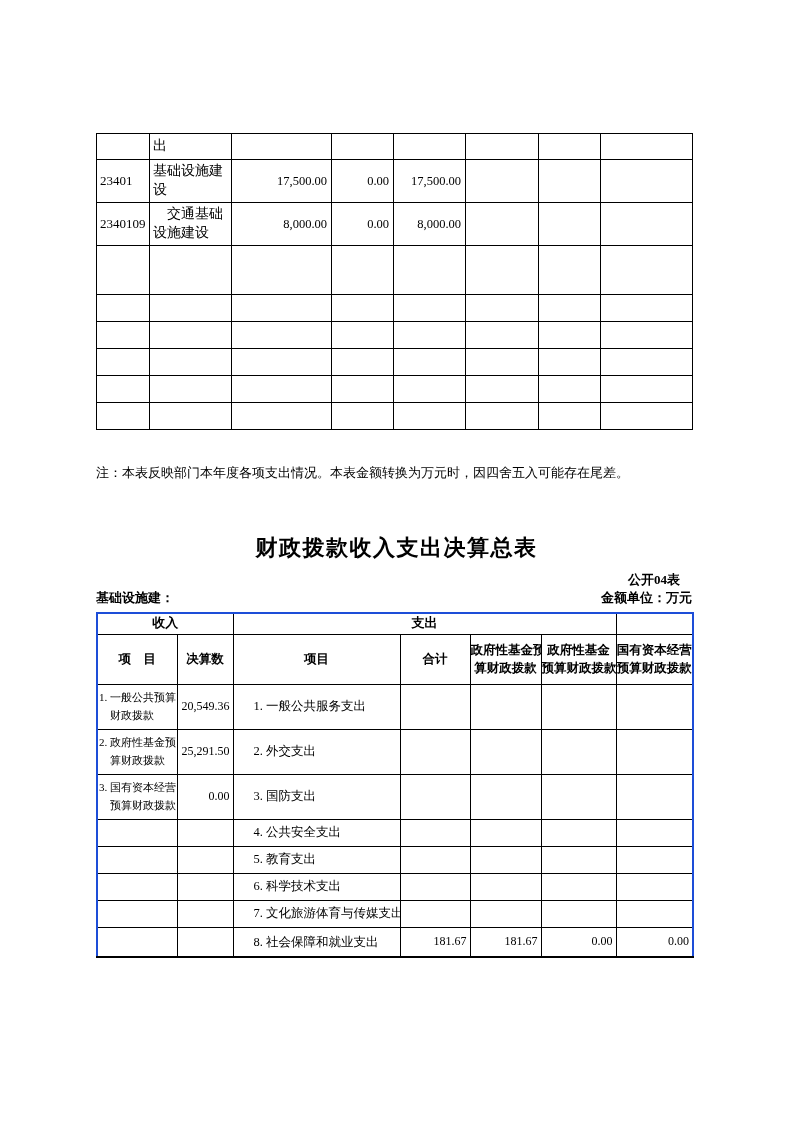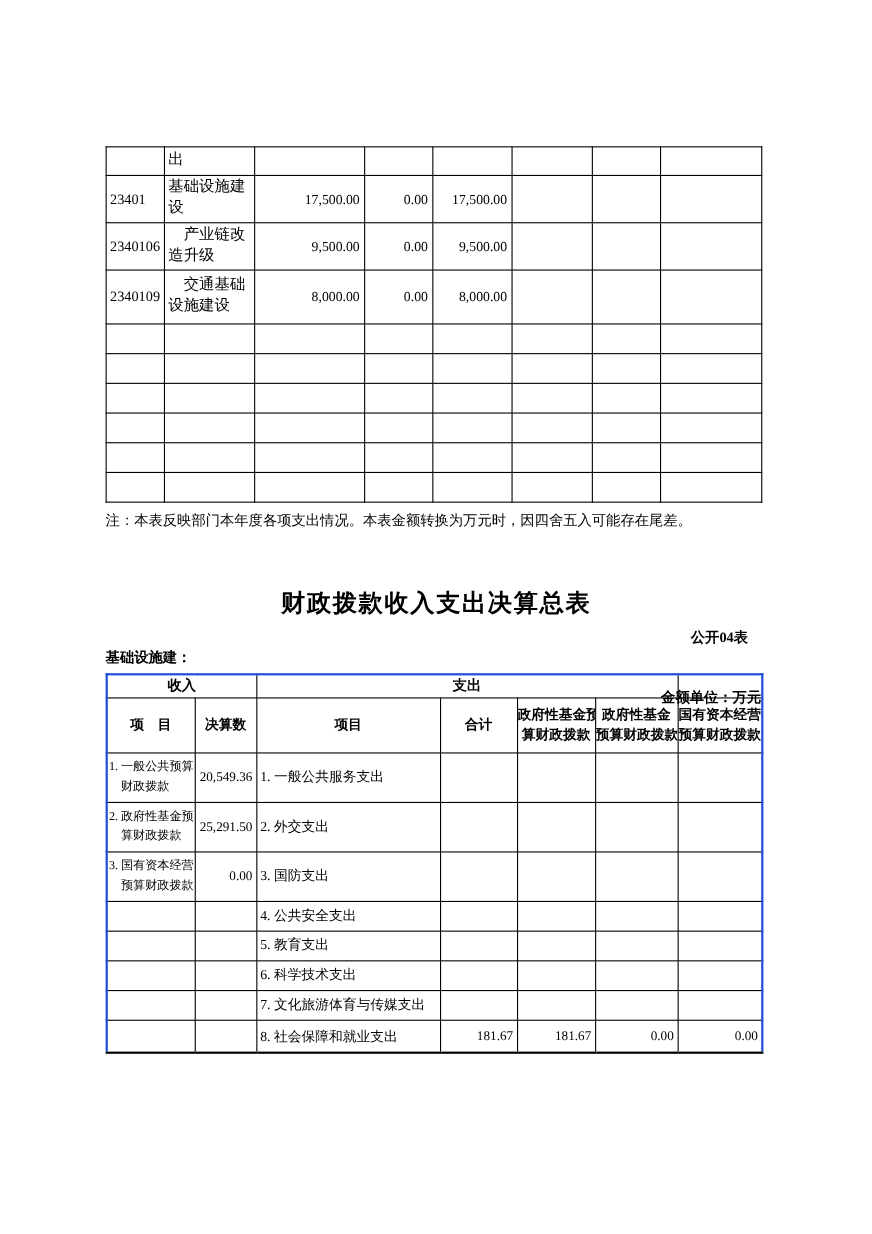--- a/index.html
+++ b/index.html
@@ -59,33 +59,33 @@
     font-size: 13px; font-weight: bold;
   }
   .prepared-by {
     position: absolute;
     left: 96px; top: 589px;
     font-size: 13px; font-weight: bold;
   }
   .unit-label {
     position: absolute;
     right: 101px; top: 589px;
-    font-size: 13px; font-weight: bold; margin-top: 36px;
+    font-size: 13px; font-weight: bold;
   }
 
   
   #t2 { left: 96px; top: 612px; width: 596px; border: 2px solid #1d4ed8; }
   #t2 th { font-weight: bold; text-align: center; line-height: 1.45; }
   #t2 .group th { font-size: 13px; }
   #t2 thead tr:nth-child(1) { height: 21px; }
   #t2 thead tr:nth-child(2) { height: 50px; }
   #t2 thead tr:nth-child(2) th { font-size: 12.5px; }
   #t2 td { font-size: 12px; line-height: 1.45; padding: 1px 2px; }
   #t2 .c-inc-item { font-size: 11px; text-align: left; padding-left: 1px; line-height: 1.6; }
-  #t2 .c-exp-item { font-size: 12.5px; text-align: left; padding-left: 3px; }
+  #t2 .c-exp-item { font-size: 12.5px; text-align: left; padding-left: 20px; }
   #t2 .c-num { text-align: right; padding-right: 3px; }
   #t2 tbody tr:nth-child(-n+3) { height: 45px; }
   #t2 tbody tr:nth-child(n+4) { height: 27px; }
   #t2 tbody tr:nth-child(8) { height: 30px; margin-left: 16px; }
   #t2 tbody tr:last-child td { border-bottom: 2px solid #000; }
 </style>
 </head>
 <body>
 
 <div class="page">
@@ -112,31 +112,20 @@
           <td class="c-blank"></td>
           <td class="c-blank"></td>
         </tr>
         <tr>
           <td class="c-code">23401</td>
           <td class="c-name">基础设施建
 设</td>
           <td class="c-num">17,500.00</td>
           <td class="c-num">0.00</td>
           <td class="c-num">17,500.00</td>
-          <td class="c-blank"></td>
-          <td class="c-blank"></td>
-          <td class="c-blank"></td>
-        </tr>
-        <tr>
-          <td class="c-code">2340106</td>
-          <td class="c-name">　产业链改
-造升级</td>
-          <td class="c-num">9,500.00</td>
-          <td class="c-num">0.00</td>
-          <td class="c-num">9,500.00</td>
           <td class="c-blank"></td>
           <td class="c-blank"></td>
           <td class="c-blank"></td>
         </tr>
         <tr>
           <td class="c-code">2340109</td>
           <td class="c-name">　交通基础
 设施建设</td>
           <td class="c-num">8,000.00</td>
           <td class="c-num">0.00</td>

